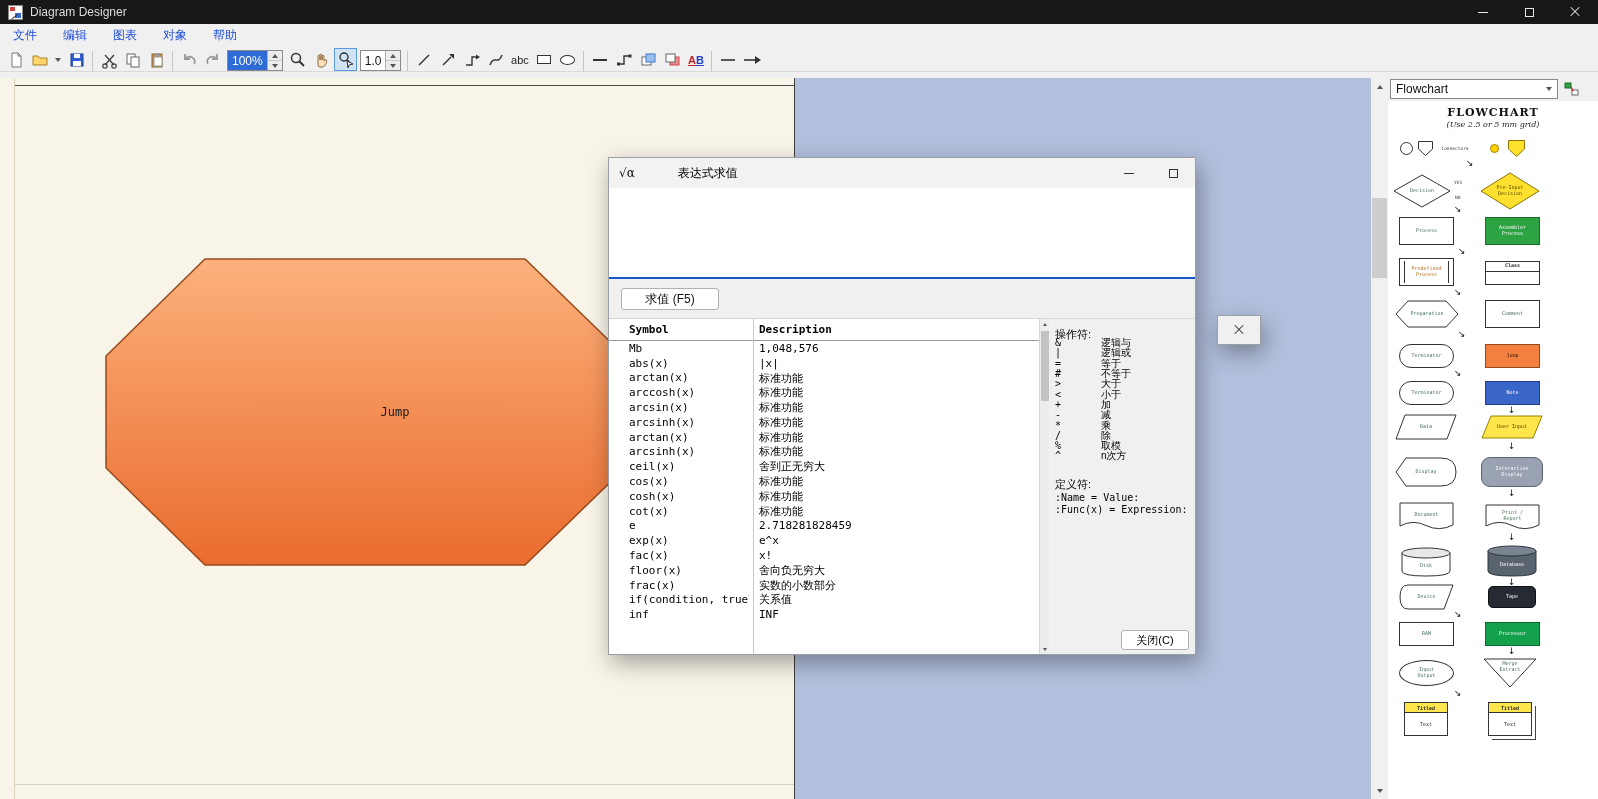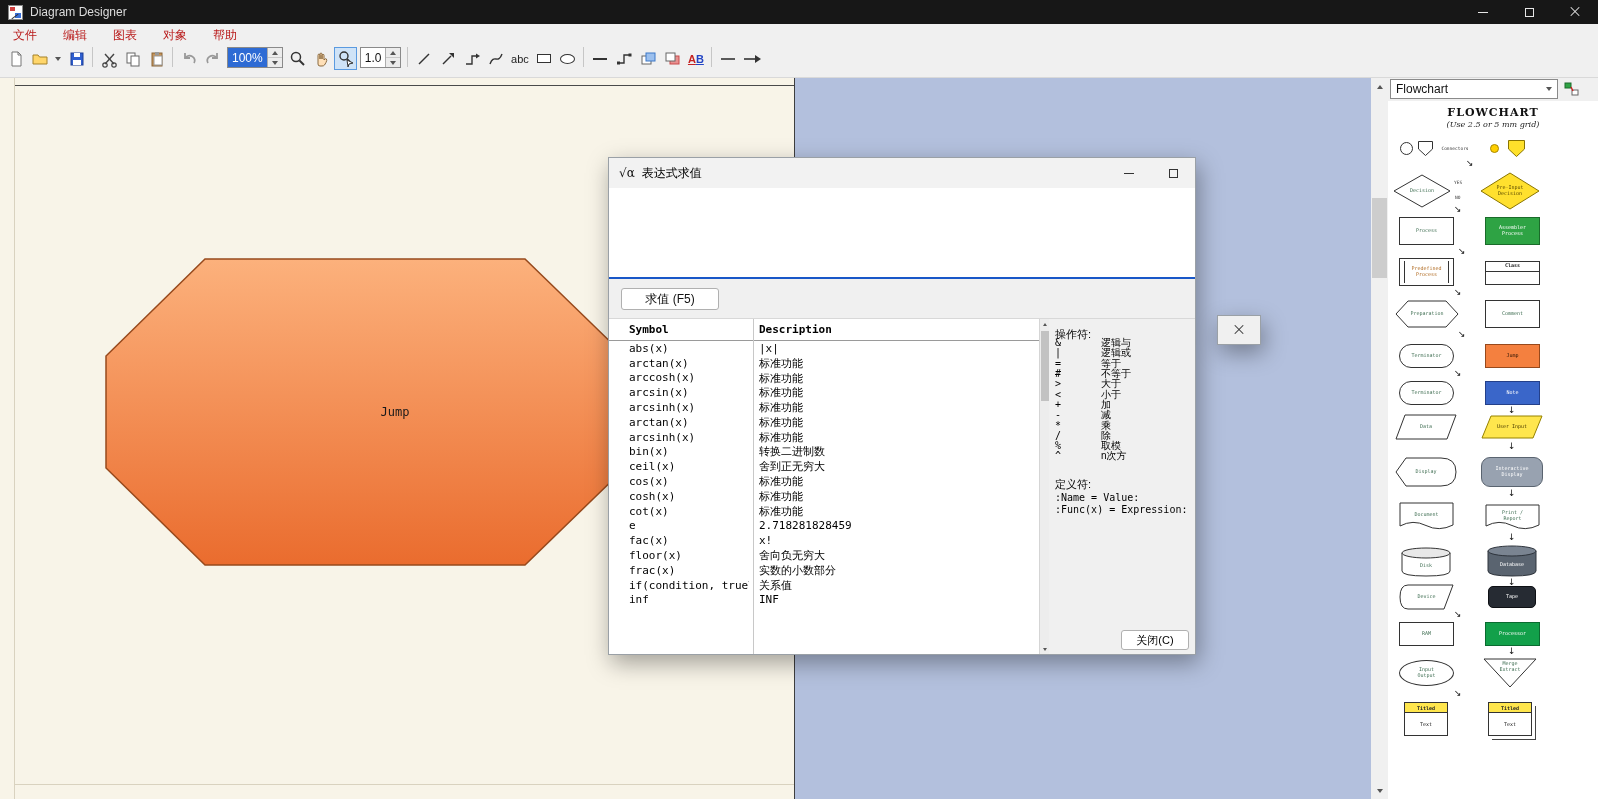--- a/index.html
+++ b/index.html
@@ -19,24 +19,24 @@
   .g-min{width:10px;height:1px;background:#e6e6e6;}
   .g-max{width:9px;height:9px;border:1px solid #e6e6e6;}
   .g-close{position:relative;width:10px;height:10px;}
   .g-close::before,.g-close::after{content:'';position:absolute;left:-1px;top:4px;width:12px;height:1px;background:#e6e6e6;}
   .g-close::before{transform:rotate(45deg);} .g-close::after{transform:rotate(-45deg);}
   .dlg .g-min{background:#333;} .dlg .g-max{border-color:#333;}
   .dlg .g-close::before,.dlg .g-close::after{background:#333;}
 
   
   .menubar{position:absolute;top:24px;left:0;right:0;height:23px;background:#f0f0f0;display:flex;align-items:center;z-index:29;}
-  .menu-item{padding:0 13px;height:100%;display:flex;align-items:center;color:#b91c1c;}
+  .menu-item{padding:0 13px;height:100%;display:flex;align-items:center;color:#1d4ed8;}
 
   
-  .toolbar{position:absolute;top:47px;left:0;right:0;height:31px;background:#f0f0f0;display:flex;align-items:flex-start;padding-left:4px;gap:1px;border-bottom:1px solid #d9d9d9;z-index:29;}
+  .toolbar{position:absolute;top:41px;left:0;right:0;height:31px;background:#f0f0f0;display:flex;align-items:flex-end;padding-left:4px;gap:1px;border-bottom:1px solid #d9d9d9;z-index:29;}
   .tb-btn{min-width:23px;height:23px;display:flex;align-items:center;justify-content:center;border:1px solid transparent;background:transparent;}
   .tb-btn svg{display:block;}
   .tb-active{background:#cfe3f7;border:1px solid #5a9ae0;}
   .tb-sep{width:1px;height:20px;background:#c6c6c6;margin:0 3px;}
   .combo{display:flex;height:21px;border:1px solid #8a8a8a;background:#fff;margin:0 2px;align-items:stretch;}
   .combo .val{display:flex;align-items:center;padding:0 4px;font-size:12px;}
   .combo .sel{background:#2e6bd4;color:#fff;}
   .spin{display:flex;flex-direction:column;width:15px;border-left:1px solid #adadad;}
   .spin>span{flex:1;display:flex;align-items:center;justify-content:center;background:#ececec;}
   .spin>span+span{border-top:1px solid #c9c9c9;}
@@ -86,21 +86,21 @@
   .note-box .plabel{color:#fff;}
   .titled{border:1px solid #333;background:#fff;display:flex;flex-direction:column;align-items:stretch;justify-content:flex-start;}
   .titled .hd{height:10px;background:#ffe64d;border-bottom:1px solid #333;display:flex;align-items:center;justify-content:center;font-family:"DejaVu Sans Mono",monospace;font-size:5px;font-weight:bold;color:#222;}
   .titled .bd{flex:1;display:flex;align-items:center;justify-content:center;font-family:"DejaVu Sans Mono",monospace;font-size:5px;color:#222;}
   .stacked{box-shadow:3px 3px 0 #fff,4px 4px 0 #444;}
 
   
   .dlg{position:absolute;left:608px;top:157px;width:588px;height:498px;background:#f0f0f0;border:1px solid #9aa0a6;box-shadow:3px 8px 22px rgba(0,0,0,.35);z-index:20;}
   .dlg-titlebar{position:absolute;top:0;left:0;right:0;height:30px;background:#f2f2f2;display:flex;align-items:center;}
   .dlg-icon{margin:0 7px 0 10px;font-size:12px;font-family:"DejaVu Serif",serif;color:#111;}
-  .dlg-title{font-size:12px;color:#000;}
+  .dlg-title{font-size:12px;color:#000;margin-left:36px;}
   .dlg-controls{margin-left:auto;display:flex;height:100%;}
   .dlg-btn{width:44px;height:100%;display:flex;align-items:center;justify-content:center;}
   .dlg-input{position:absolute;top:30px;left:0;right:0;height:89px;background:#fff;}
   .dlg-blue{position:absolute;top:119px;left:0;right:0;height:2px;background:#1857c8;}
   .eval-btn{position:absolute;top:130px;left:12px;width:98px;height:22px;background:#fff;border:1px solid #b0b0b0;border-radius:3px;display:flex;align-items:center;justify-content:center;font-size:12px;}
   .dlg-sep{position:absolute;top:160px;left:0;right:0;height:1px;background:#d8d8d8;}
   .dlg-table{position:absolute;top:161px;left:0;width:440px;bottom:0;background:#fff;overflow:hidden;font-family:"DejaVu Sans Mono",monospace;font-size:11px;color:#000;}
   .tbl-colline{position:absolute;top:0;bottom:0;left:144px;width:1px;background:#c8c8c8;}
   .tbl-header{display:flex;height:22px;align-items:center;border-bottom:1px solid #9a9a9a;font-weight:bold;}
   .tbl-sym{width:140px;padding-left:20px;white-space:nowrap;overflow:hidden;}
@@ -570,20 +570,24 @@
 
   <div class="dlg-table">
     <div class="tbl-colline"></div>
     <div class="tbl-header">
       <span class="tbl-sym">Symbol</span>
       <span class="tbl-desc">Description</span>
     </div>
     <div>
 
 
+        <div class="tbl-row">
+          <span class="tbl-sym">Mb</span>
+          <span class="tbl-desc">1,048,576</span>
+        </div>
 
         <div class="tbl-row">
           <span class="tbl-sym">abs(x)</span>
           <span class="tbl-desc">|x|</span>
         </div>
 
         <div class="tbl-row">
           <span class="tbl-sym">arctan(x)</span>
           <span class="tbl-desc">标准功能</span>
         </div>
@@ -606,24 +610,20 @@
         <div class="tbl-row">
           <span class="tbl-sym">arctan(x)</span>
           <span class="tbl-desc">标准功能</span>
         </div>
 
         <div class="tbl-row">
           <span class="tbl-sym">arcsinh(x)</span>
           <span class="tbl-desc">标准功能</span>
         </div>
 
-        <div class="tbl-row">
-          <span class="tbl-sym">bin(x)</span>
-          <span class="tbl-desc">转换二进制数</span>
-        </div>
 
         <div class="tbl-row">
           <span class="tbl-sym">ceil(x)</span>
           <span class="tbl-desc">舍到正无穷大</span>
         </div>
 
         <div class="tbl-row">
           <span class="tbl-sym">cos(x)</span>
           <span class="tbl-desc">标准功能</span>
         </div>
@@ -636,20 +636,24 @@
         <div class="tbl-row">
           <span class="tbl-sym">cot(x)</span>
           <span class="tbl-desc">标准功能</span>
         </div>
 
         <div class="tbl-row">
           <span class="tbl-sym">e</span>
           <span class="tbl-desc">2.718281828459</span>
         </div>
 
+        <div class="tbl-row">
+          <span class="tbl-sym">exp(x)</span>
+          <span class="tbl-desc">e^x</span>
+        </div>
 
         <div class="tbl-row">
           <span class="tbl-sym">fac(x)</span>
           <span class="tbl-desc">x!</span>
         </div>
 
         <div class="tbl-row">
           <span class="tbl-sym">floor(x)</span>
           <span class="tbl-desc">舍向负无穷大</span>
         </div>

